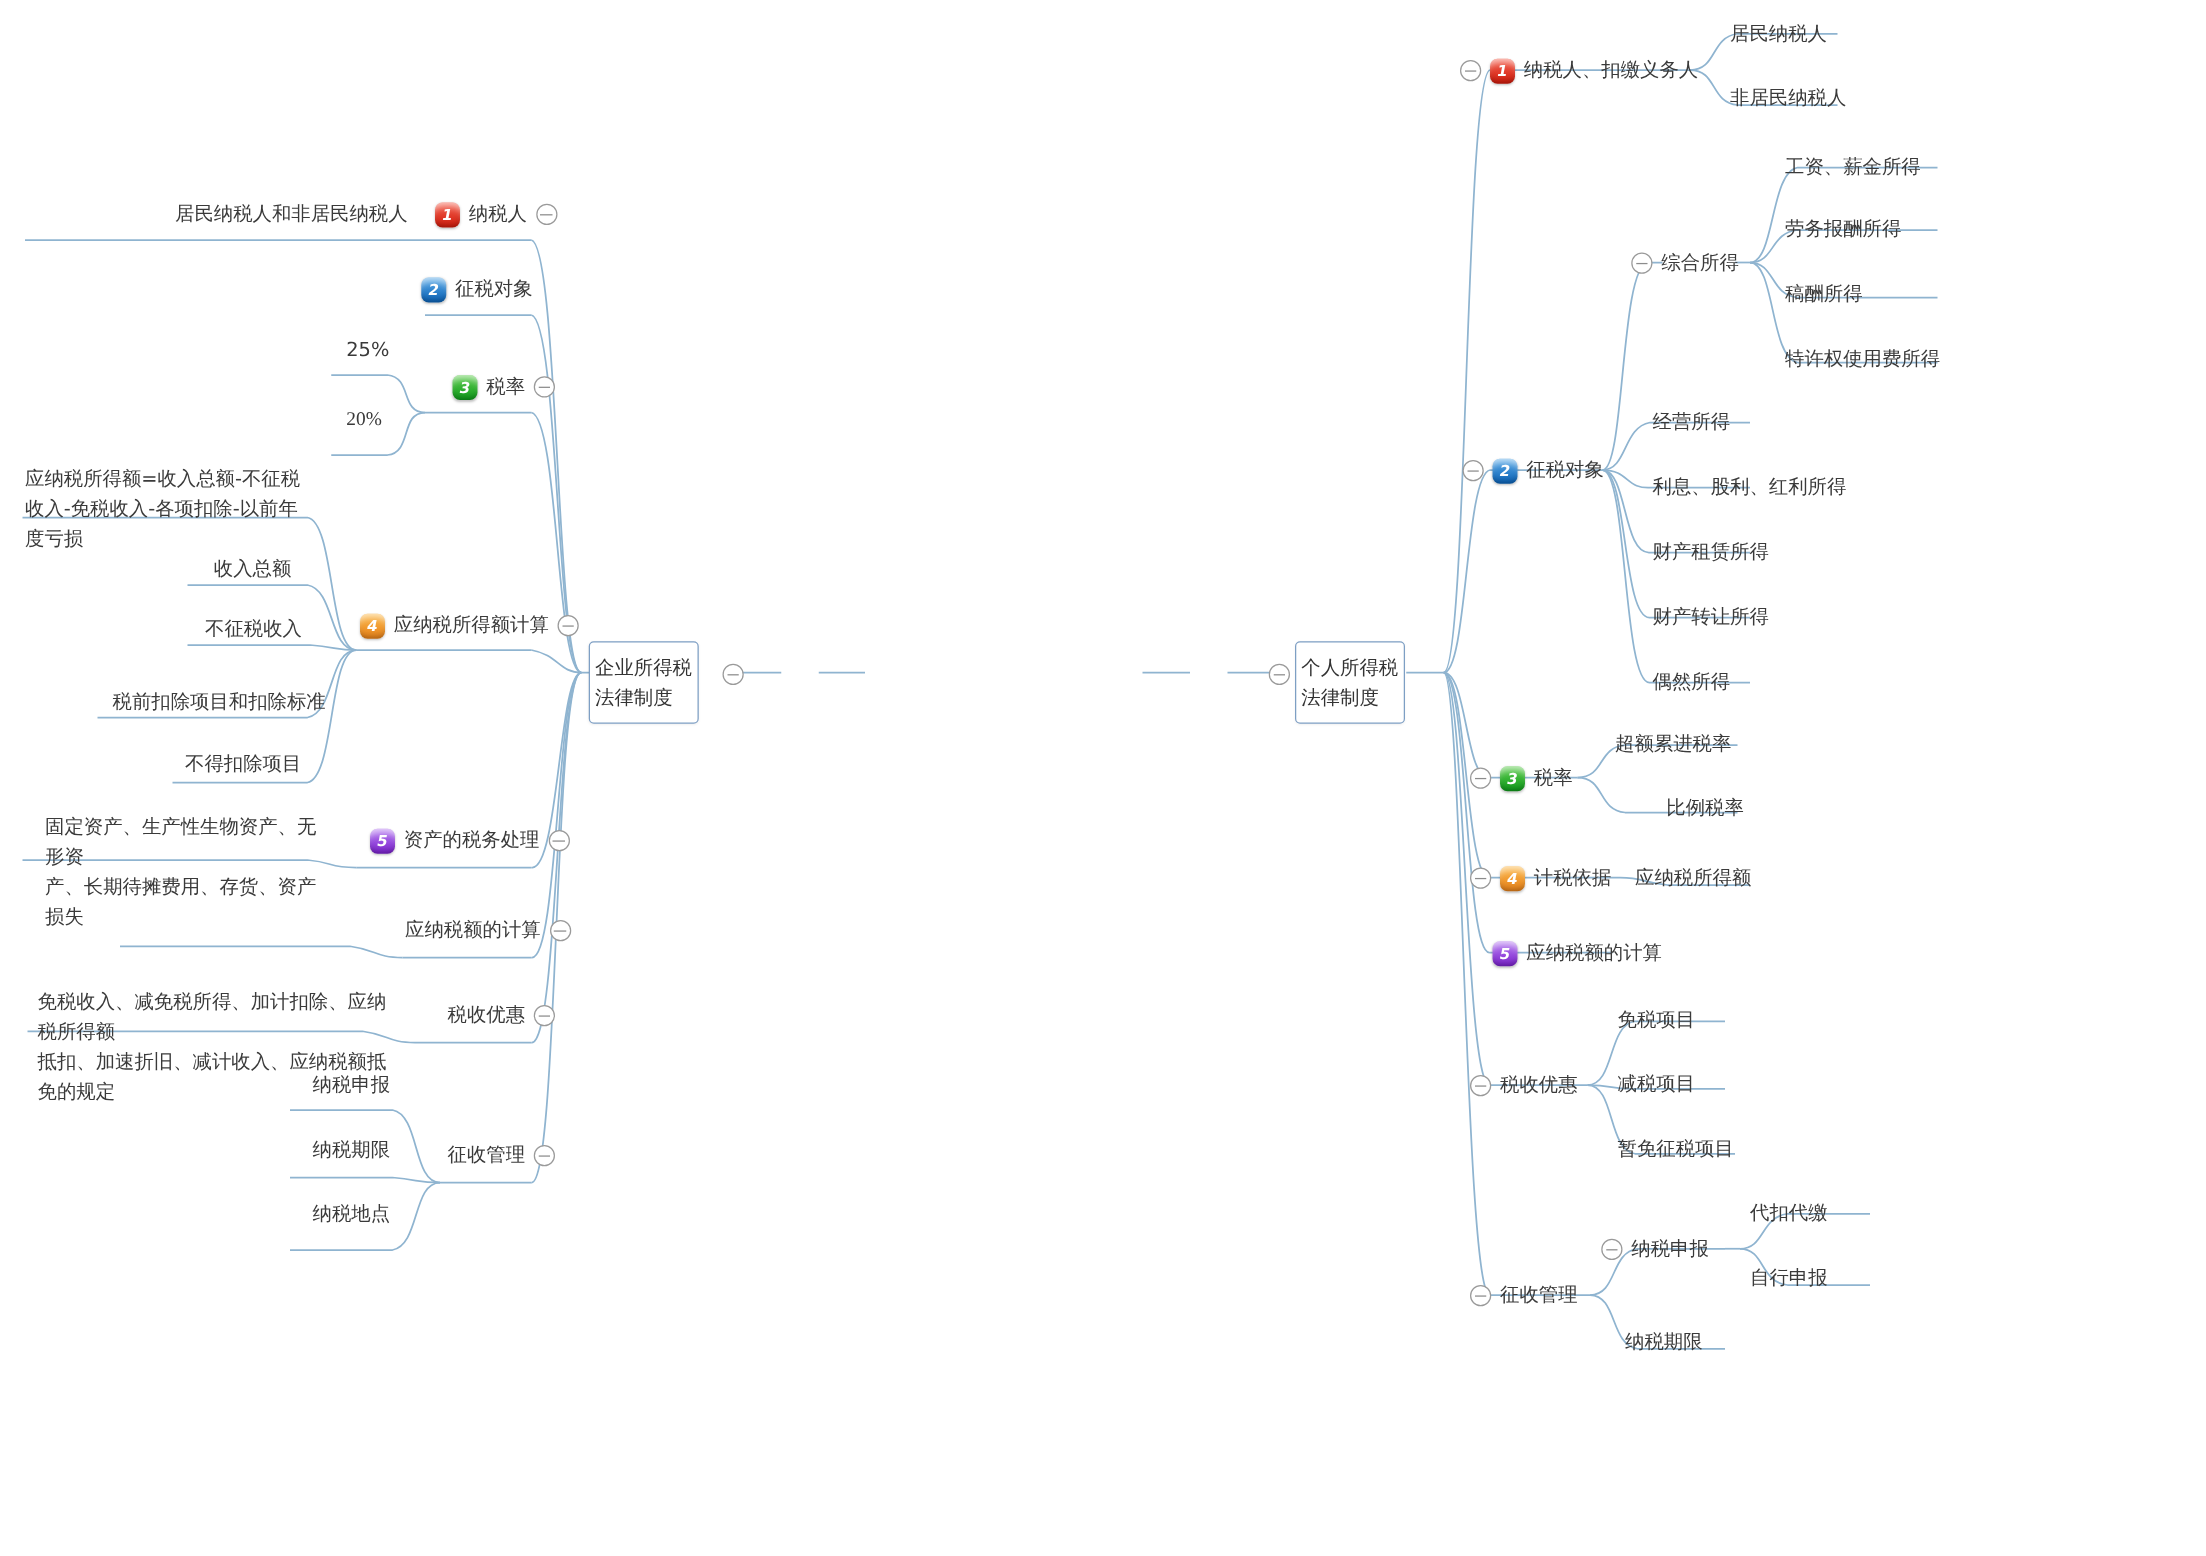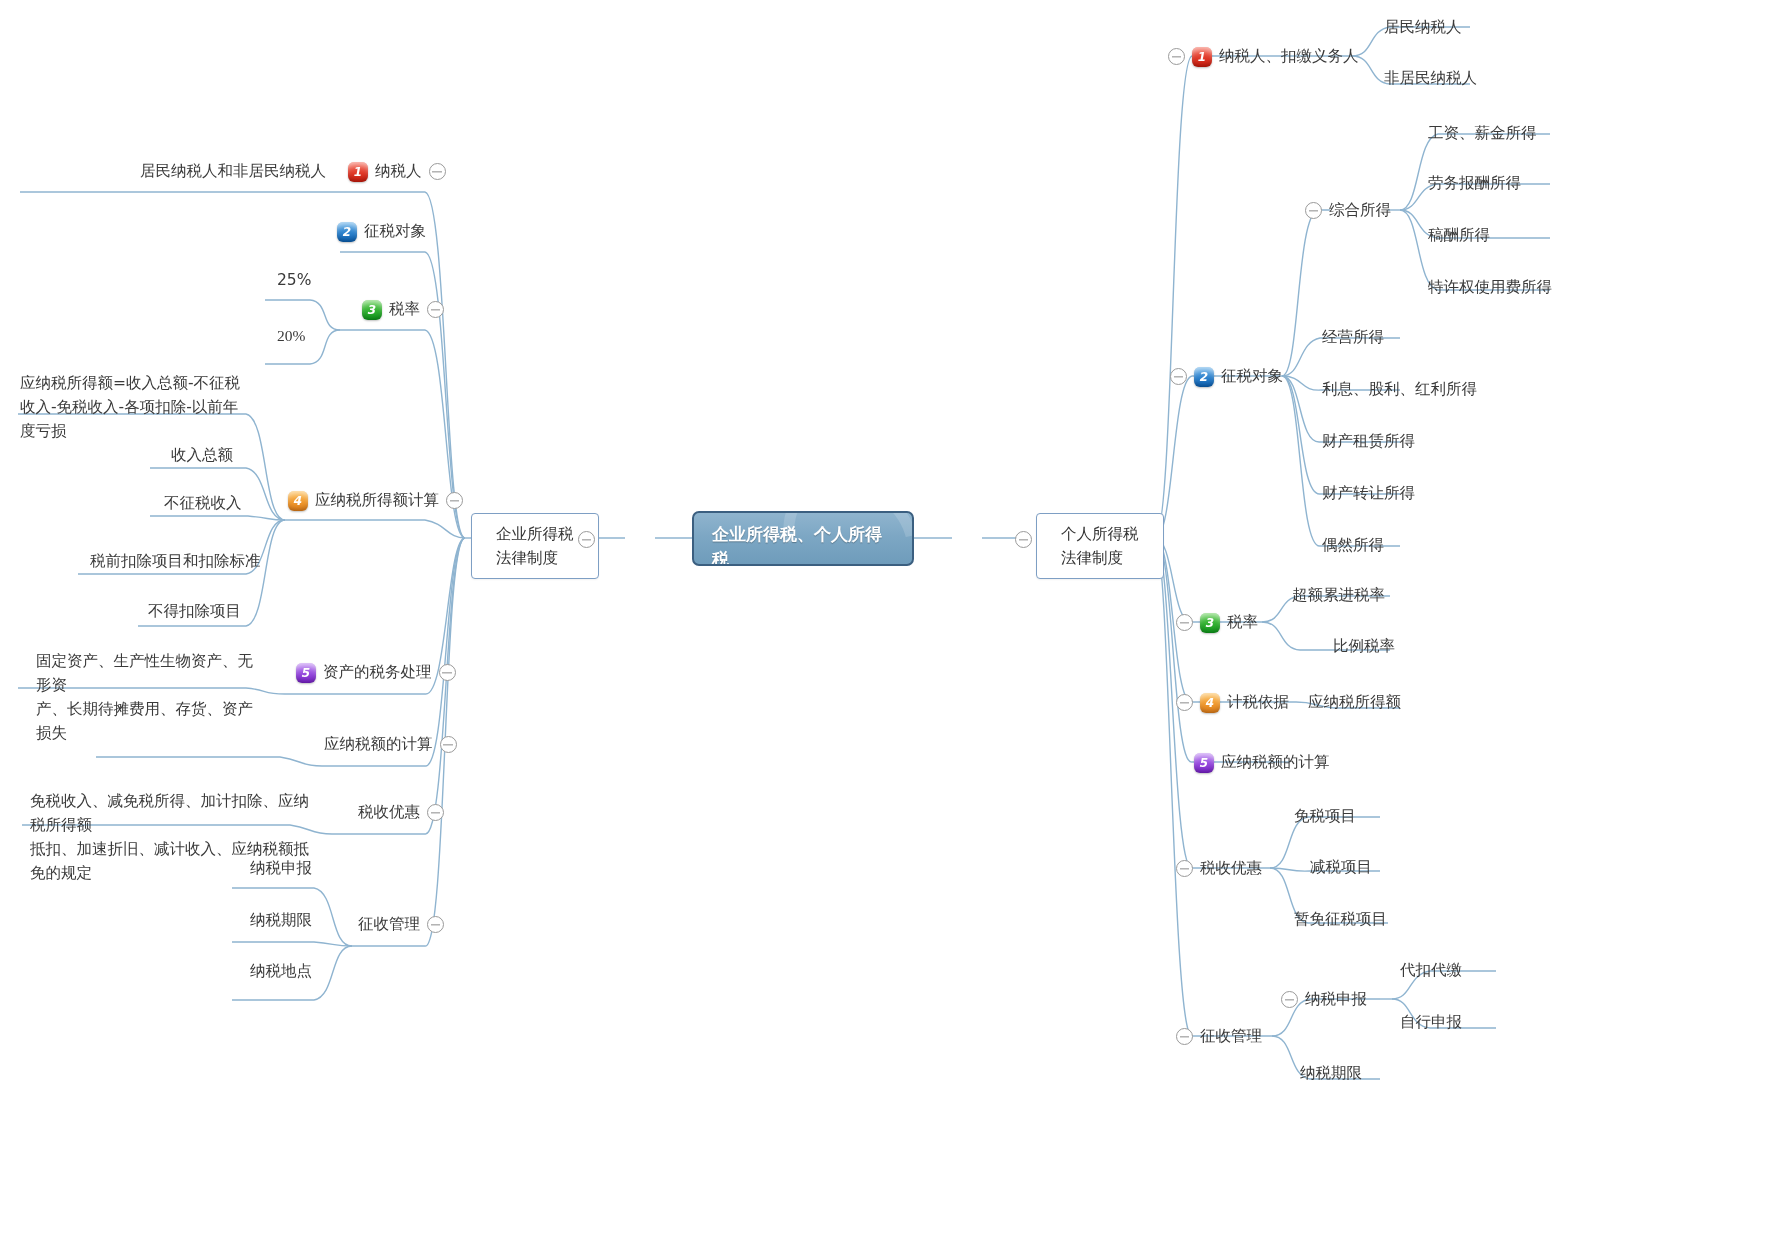--- a/index.html
+++ b/index.html
@@ -48,21 +48,21 @@
   }
   .toggle::before{
     content:"";position:absolute;left:2.6px;right:2.6px;top:50%;
     height:1.3px;background:#8c8c8c;transform:translateY(-50%);
   }
 
   
   .rootbox{
     position:absolute;
     border:1px solid #7e9fc4;border-radius:4px;background:#ffffff;
-    padding:8px 24px;
+    padding:8px 4px;
     font-size:15.5px;color:#333;line-height:1.55;
     box-shadow:0 1px 2px rgba(0,0,0,.06);
   }
 
   
   #center-node{
     position:absolute;left:692px;top:511px;width:222px;height:55px;
     border:2px solid #3b5f80;border-radius:7px;
     background:linear-gradient(180deg,#8fb4ce 0%,#7da7c4 45%,#6f9cbb 100%);
     color:#ffffff;font-size:17px;font-weight:bold;line-height:1.45;
@@ -176,25 +176,20 @@
 
     <path d="M1192,1036 L1272,1036"></path>
     <path d="M1272,1036 C1294,1036 1288,1002 1310,999 L1380,999"></path>
     <path d="M1272,1036 C1294,1036 1288,1076 1310,1079 L1380,1079"></path>
 
     <path d="M1380,999 L1392,999"></path>
     <path d="M1392,999 C1412,999 1408,974 1430,971 L1496,971"></path>
     <path d="M1392,999 C1412,999 1408,1026 1430,1028 L1496,1028"></path>
   </svg>
 
-  <div id="center-node">
-    <div class="swoosh"></div>
-    <div>企业所得税、个人所得税</div>
-
-  </div>
 
   <div class="rootbox" style="left:471px;top:513px;">
     <div>企业所得税</div>
     <div>法律制度</div>
   </div>
   <div class="toggle" style="position:absolute;left:578px;top:531px;"></div>
 
   <div class="rootbox" style="left:1036px;top:513px;">
     <div>个人所得税</div>
     <div>法律制度</div>
@@ -387,21 +382,21 @@
   </div>
 
   <div class="node" style="left:1176px;top:857px;">
     <span class="toggle"></span>
       <span class="gap"></span>
     <span class="txt">税收优惠</span>
   </div>
   <div class="node" style="left:1294px;top:805px;">
     <span class="txt">免税项目</span>
   </div>
-  <div class="node" style="left:1294px;top:856px;margin-left:16px;">
+  <div class="node" style="left:1294px;top:856px;">
     <span class="txt">减税项目</span>
   </div>
   <div class="node" style="left:1294px;top:908px;">
     <span class="txt">暂免征税项目</span>
   </div>
 
   <div class="node" style="left:1176px;top:1025px;">
     <span class="toggle"></span>
       <span class="gap"></span>
     <span class="txt">征收管理</span>

